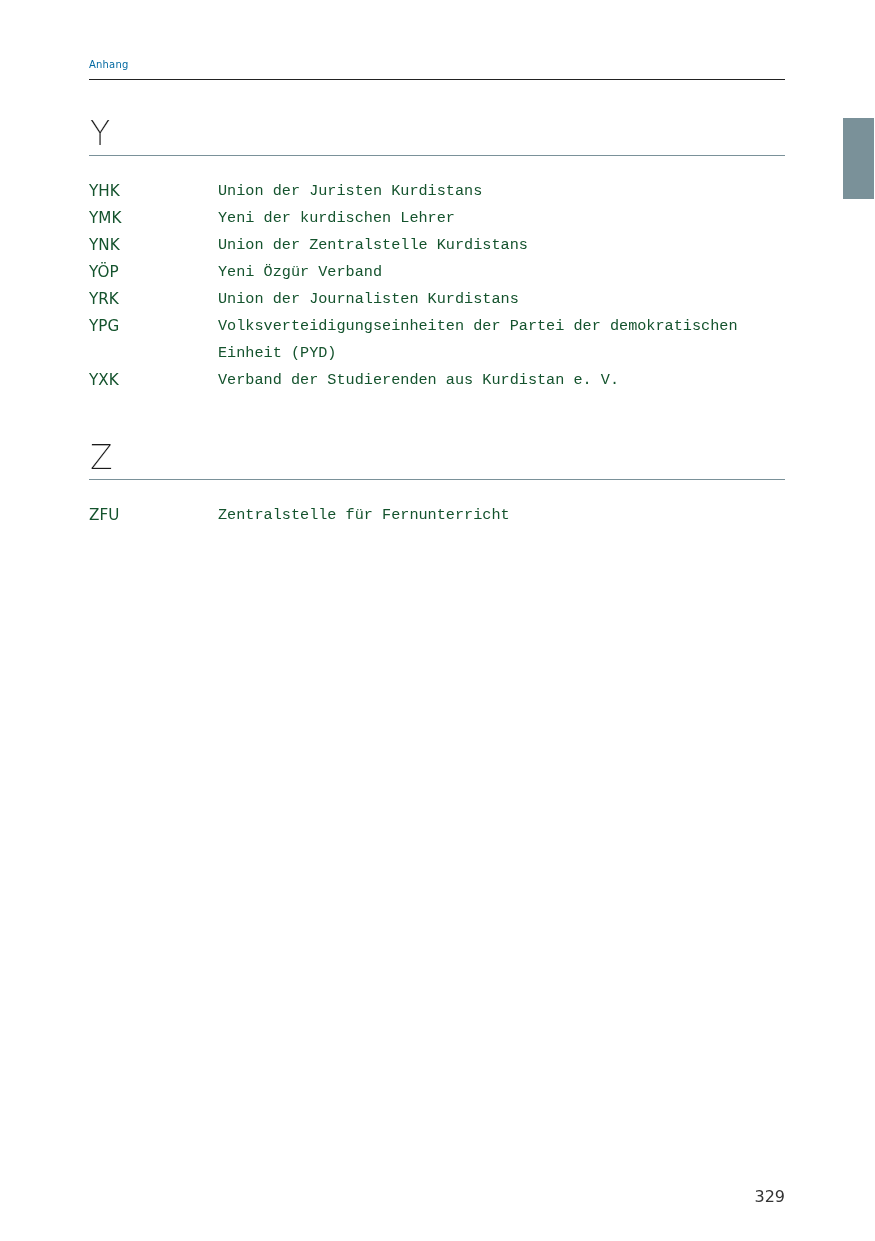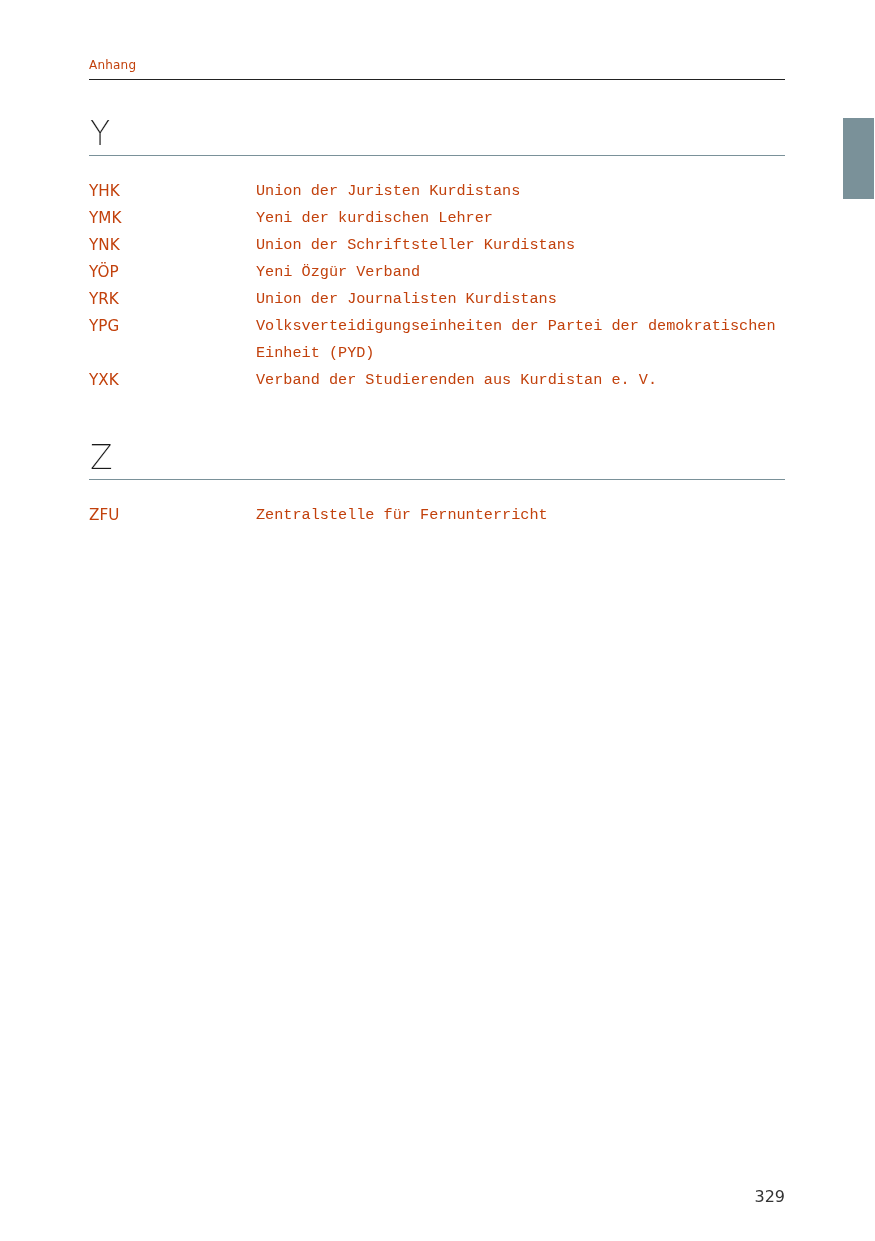--- a/index.html
+++ b/index.html
@@ -17,23 +17,23 @@
     }
     .running-head {
       position: absolute;
       left: 89px;
       top: 56px;
       width: 696px;
       height: 23px;
       border-bottom: 1.3px solid #222222;
     }
     .running-head span {
-      font-size: 12px;
+      font-size: 10px;
       letter-spacing: 0.2px;
-      color: #c2410c;
+      color: #0369a1;
       line-height: 18px;
       display: block;
     }
     .thumb-tab {
       position: absolute;
       left: 843px;
       top: 118px;
       width: 31px;
       height: 81px;
       background: #7a9199;
@@ -60,22 +60,21 @@
       margin-top: 2px;
     }
     .entries {
       margin-top: 22px;
     }
     .entry {
       display: flex;
       align-items: flex-start;
       font-size: 15.2px;
       line-height: 27px;
-      color: #c2410c;
-      gap: 38px;
+      color: #14532d;
     }
     .abbr {
       width: 129px;
       flex: 0 0 129px;
     }
     .expansion {
       flex: 1 1 auto;
       width: 560px;
       font-family: Liberation Mono, monospace;
     }
@@ -106,21 +105,21 @@
     <div class="entry">
       <span class="abbr">YHK</span>
       <span class="expansion">Union der Juristen Kurdistans</span>
     </div>
     <div class="entry">
       <span class="abbr">YMK</span>
       <span class="expansion">Yeni der kurdischen Lehrer</span>
     </div>
     <div class="entry">
       <span class="abbr">YNK</span>
-      <span class="expansion">Union der Schriftsteller Kurdistans</span>
+      <span class="expansion">Union der Zentralstelle Kurdistans</span>
     </div>
     <div class="entry">
       <span class="abbr">YÖP</span>
       <span class="expansion">Yeni Özgür Verband</span>
     </div>
     <div class="entry">
       <span class="abbr">YRK</span>
       <span class="expansion">Union der Journalisten Kurdistans</span>
     </div>
     <div class="entry">

